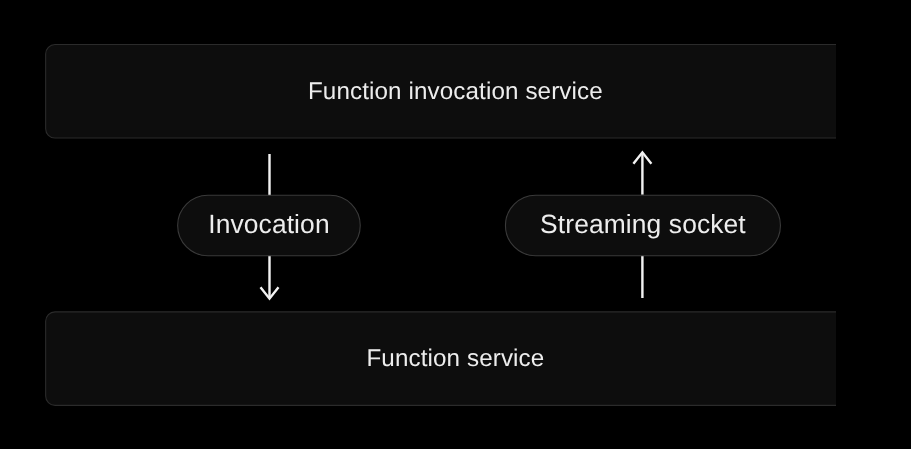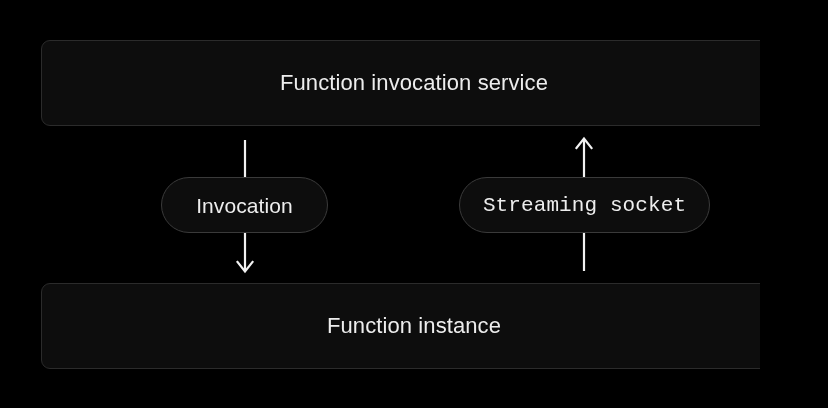--- a/index.html
+++ b/index.html
@@ -61,39 +61,38 @@
     background: #0d0d0d;
     border: 1px solid #3a3a3a;
     border-radius: 999px;
     display: flex;
     align-items: center;
     justify-content: center;
     z-index: 3;
   }
   .pill .pill-label {
     color: #ededed;
-    font-size: 21px;
+    font-size: 24px;
     font-weight: 400;
     letter-spacing: 0.1px;
     line-height: 1;
     white-space: nowrap;
   }
 
   #pill-invocation {
     left: 161px;
     top: 177px;
     width: 167px;
     height: 56px;
   }
   #pill-streaming {
     left: 459px;
     top: 177px;
     width: 251px;
     height: 56px;
-    font-family: Liberation Mono, monospace;
   }
 
   
   #connectors {
     position: absolute;
     left: 0;
     top: 0;
     width: 828px;
     height: 408px;
     z-index: 1;
@@ -145,16 +144,16 @@
 
   <div id="pill-invocation" class="pill">
     <span class="pill-label">Invocation</span>
   </div>
 
   <div id="pill-streaming" class="pill">
     <span class="pill-label">Streaming socket</span>
   </div>
 
   <div id="box-instance" class="node-box">
-    <span class="node-label">Function instance</span>
+    <span class="node-label">Function service</span>
   </div>
 
 </div>
 
 </body></html>

